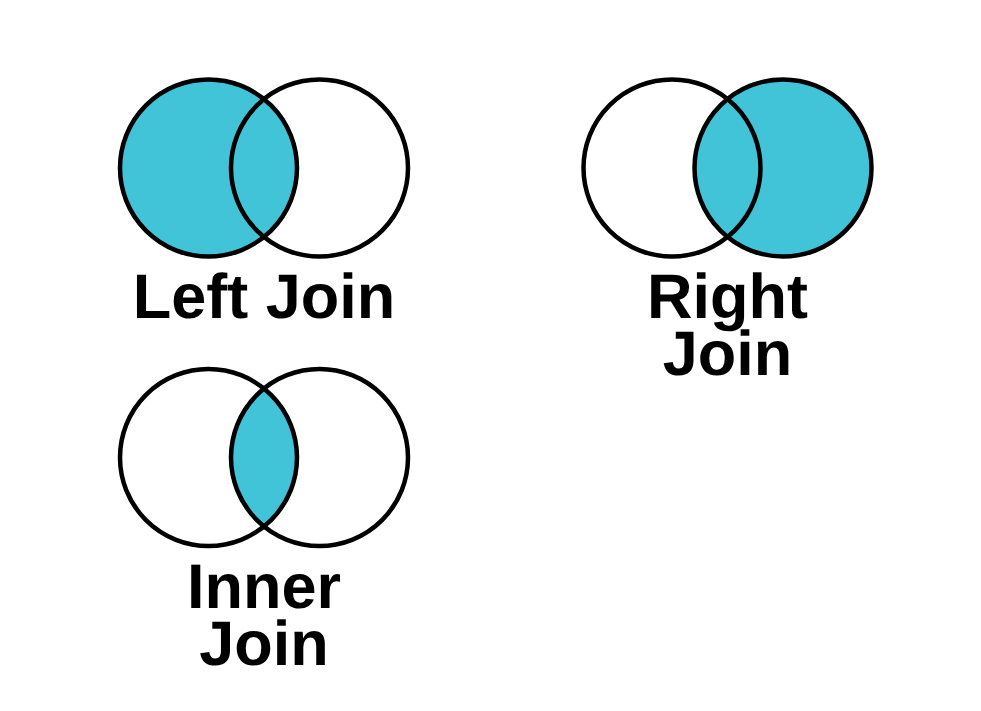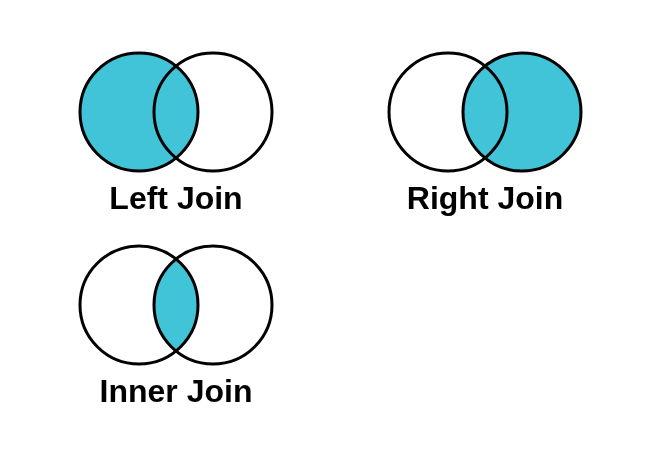--- a/index.html
+++ b/index.html
@@ -16,21 +16,21 @@
   figure.panel {
     position: absolute;
     width: 220px;
     text-align: center;
   }
   .panel svg { display: block; }
   .caption {
     display: block;
     margin-top: 2px;
     width: 220px;
-    font-size: 32px;
+    font-size: 42px;
     font-weight: bold;
     line-height: 38px;
     color: var(--text);
     text-align: center;
     padding: 0 22px; 
   }
   
   .c-left-fill, .c-right-fill, .c-lens { fill: transparent; stroke: none; }
   svg.fill-left  .c-left-fill  { fill: var(--accent); }
   svg.fill-right .c-right-fill { fill: var(--accent); }

